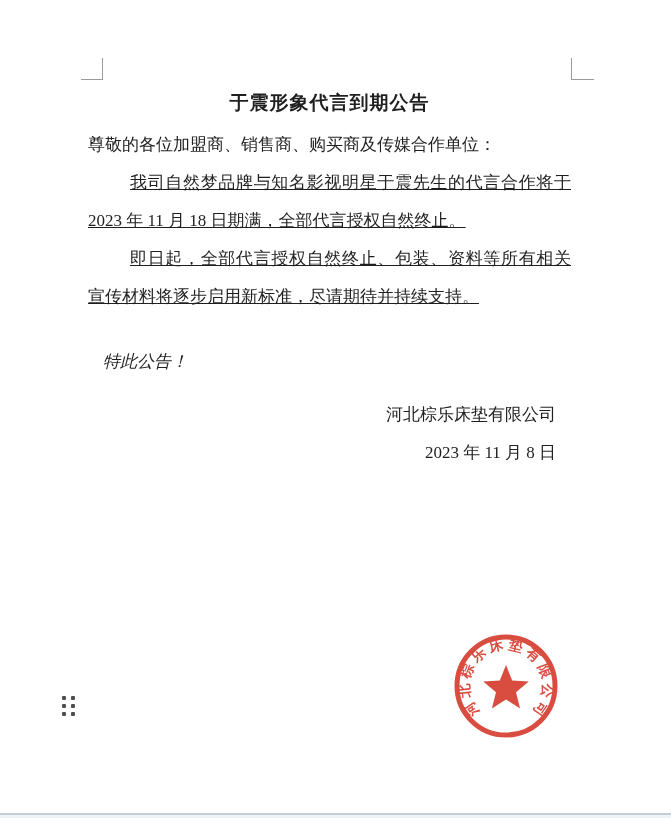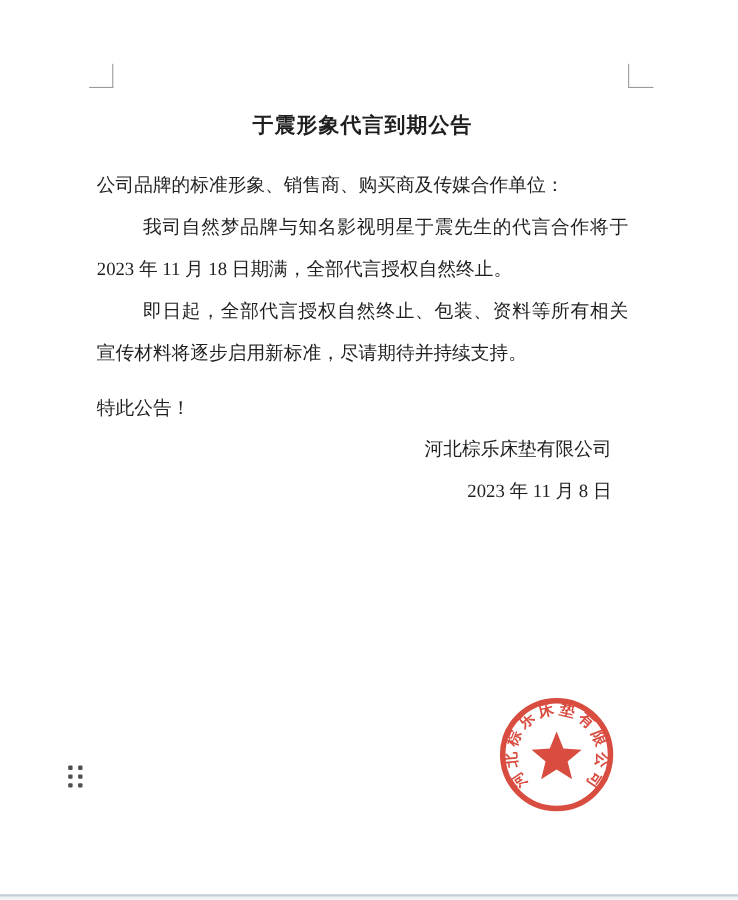--- a/index.html
+++ b/index.html
@@ -26,36 +26,37 @@
   }
 
   
   .doc-body {
     position: absolute;
     left: 88px; top: 80px; width: 483px;
     font-size: 17px;
     line-height: 38px;
   }
   .doc-title {
-    margin: 16px;
+    margin: 4px;
     font-size: 19px;
     font-weight: 600;
     line-height: 38px;
     text-align: center;
     letter-spacing: 1px;
   }
   .salutation { margin: 0; }
   .para {
     margin: 0;
     text-indent: 42px;
     text-align: justify;
     text-justify: inter-character;
+    text-decoration: underline;
   }
   .spacer { height: 12px; }
-  .closing { margin: 0; }
+  .closing { margin: 15px; font-style: italic; }
   .sig {
     margin: 0;
     text-align: right;
     padding-right: 15px;
   }
 
   
   .dots {
     position: absolute;
     left: 62px; top: 696px;
@@ -93,21 +94,21 @@
   }
 </style>
 </head>
 <body>
 
 <div class="mark mark-tl"></div>
 <div class="mark mark-tr"></div>
 
 <div class="doc-body">
   <h1 class="doc-title">于震形象代言到期公告</h1>
-  <p class="salutation">公司品牌的标准形象、销售商、购买商及传媒合作单位：</p>
+  <p class="salutation">尊敬的各位加盟商、销售商、购买商及传媒合作单位：</p>
   <p class="para">我司自然梦品牌与知名影视明星于震先生的代言合作将于 2023 年 11 月 18 日期满，全部代言授权自然终止。</p>
   <p class="para">即日起，全部代言授权自然终止、包装、资料等所有相关宣传材料将逐步启用新标准，尽请期待并持续支持。</p>
   <div class="spacer"></div>
   <p class="closing">特此公告！</p>
   <p class="sig">河北棕乐床垫有限公司</p>
   <p class="sig">2023 年 11 月 8 日</p>
 </div>
 
 <div class="dots">
   <span></span>

